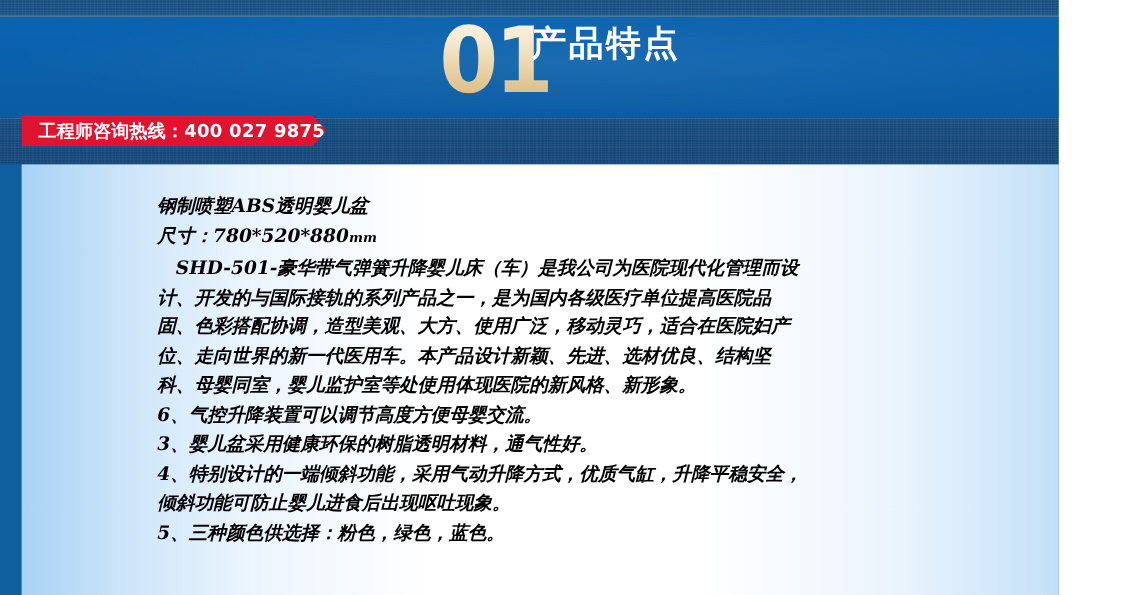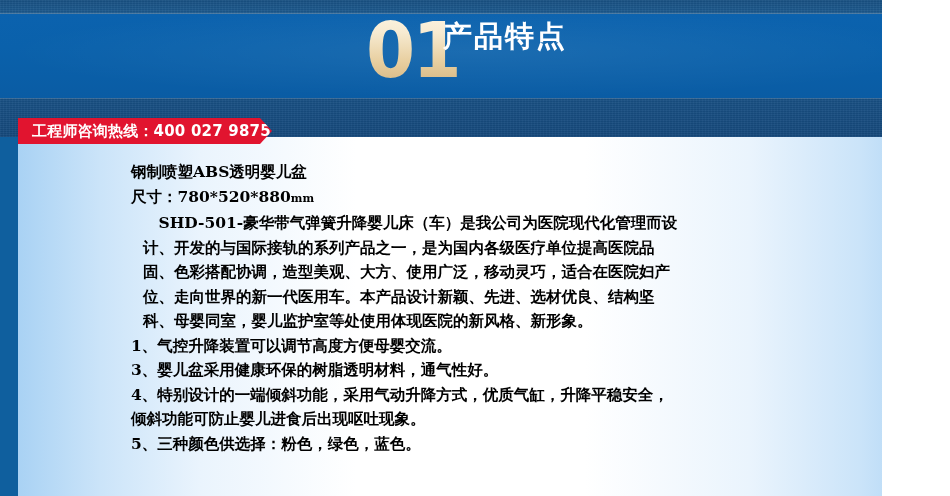--- a/index.html
+++ b/index.html
@@ -98,21 +98,21 @@
     font-size: 20px;
     line-height: 24px;
     font-weight: bold;
     letter-spacing: 0px;
   }
 
   
   .ribbon {
     position: absolute;
     left: 18px;
-    top: 118px;
+    top: 96px;
     width: 254px;
     height: 26px;
     background: #e1142f;
     color: #ffffff;
     -webkit-clip-path: polygon(0 0, 242px 0, 254px 13px, 242px 26px, 0 26px);
     clip-path: polygon(0 0, 242px 0, 254px 13px, 242px 26px, 0 26px);
     z-index: 5;
   }
   .ribbon-text {
     position: absolute;
@@ -151,22 +151,22 @@
     width: 545px;
     color: #000000;
   }
   .ln {
     font-family: "DejaVu Serif", "Liberation Serif", serif;
     font-size: 15.5px;
     line-height: 24.5px;
     white-space: nowrap;
     color: #000000;
   }
-  .ln.b { font-weight: bold; }
-  .ln.sp { white-space: pre; margin-left: 12px; }
+  .ln.b { font-weight: bold; font-style: italic; }
+  .ln.sp { white-space: pre; }
   .unit-small { font-size: 11px; }
 </style>
 </head>
 <body>
 
 <div class="page">
 
   <div class="header">
     <div class="header-texture"></div>
     <div class="header-band"></div>
@@ -186,21 +186,21 @@
       <div class="ln b">钢制喷塑ABS透明婴儿盆</div>
 
       <div class="ln b"><span>尺寸：</span><span>780*520*880</span><span class="unit-small">mm</span></div>
 
       <div class="ln b sp">　SHD-501-豪华带气弹簧升降婴儿床（车）是我公司为医院现代化管理而设</div>
       <div class="ln b sp">计、开发的与国际接轨的系列产品之一，是为国内各级医疗单位提高医院品</div>
       <div class="ln b sp">固、色彩搭配协调，造型美观、大方、使用广泛，移动灵巧，适合在医院妇产</div>
       <div class="ln b sp">位、走向世界的新一代医用车。本产品设计新颖、先进、选材优良、结构坚</div>
       <div class="ln b sp">科、母婴同室，婴儿监护室等处使用体现医院的新风格、新形象。</div>
 
-      <div class="ln b">1、气控升降装置可以调节高度方便母婴交流。</div>
+      <div class="ln b">6、气控升降装置可以调节高度方便母婴交流。</div>
       <div class="ln b">3、婴儿盆采用健康环保的树脂透明材料，通气性好。</div>
       <div class="ln b">4、特别设计的一端倾斜功能，采用气动升降方式，优质气缸，升降平稳安全，</div>
       <div class="ln b">倾斜功能可防止婴儿进食后出现呕吐现象。</div>
       <div class="ln b">5、三种颜色供选择：粉色，绿色，蓝色。</div>
 
     </div>
   </div>
 
 </div>
 

